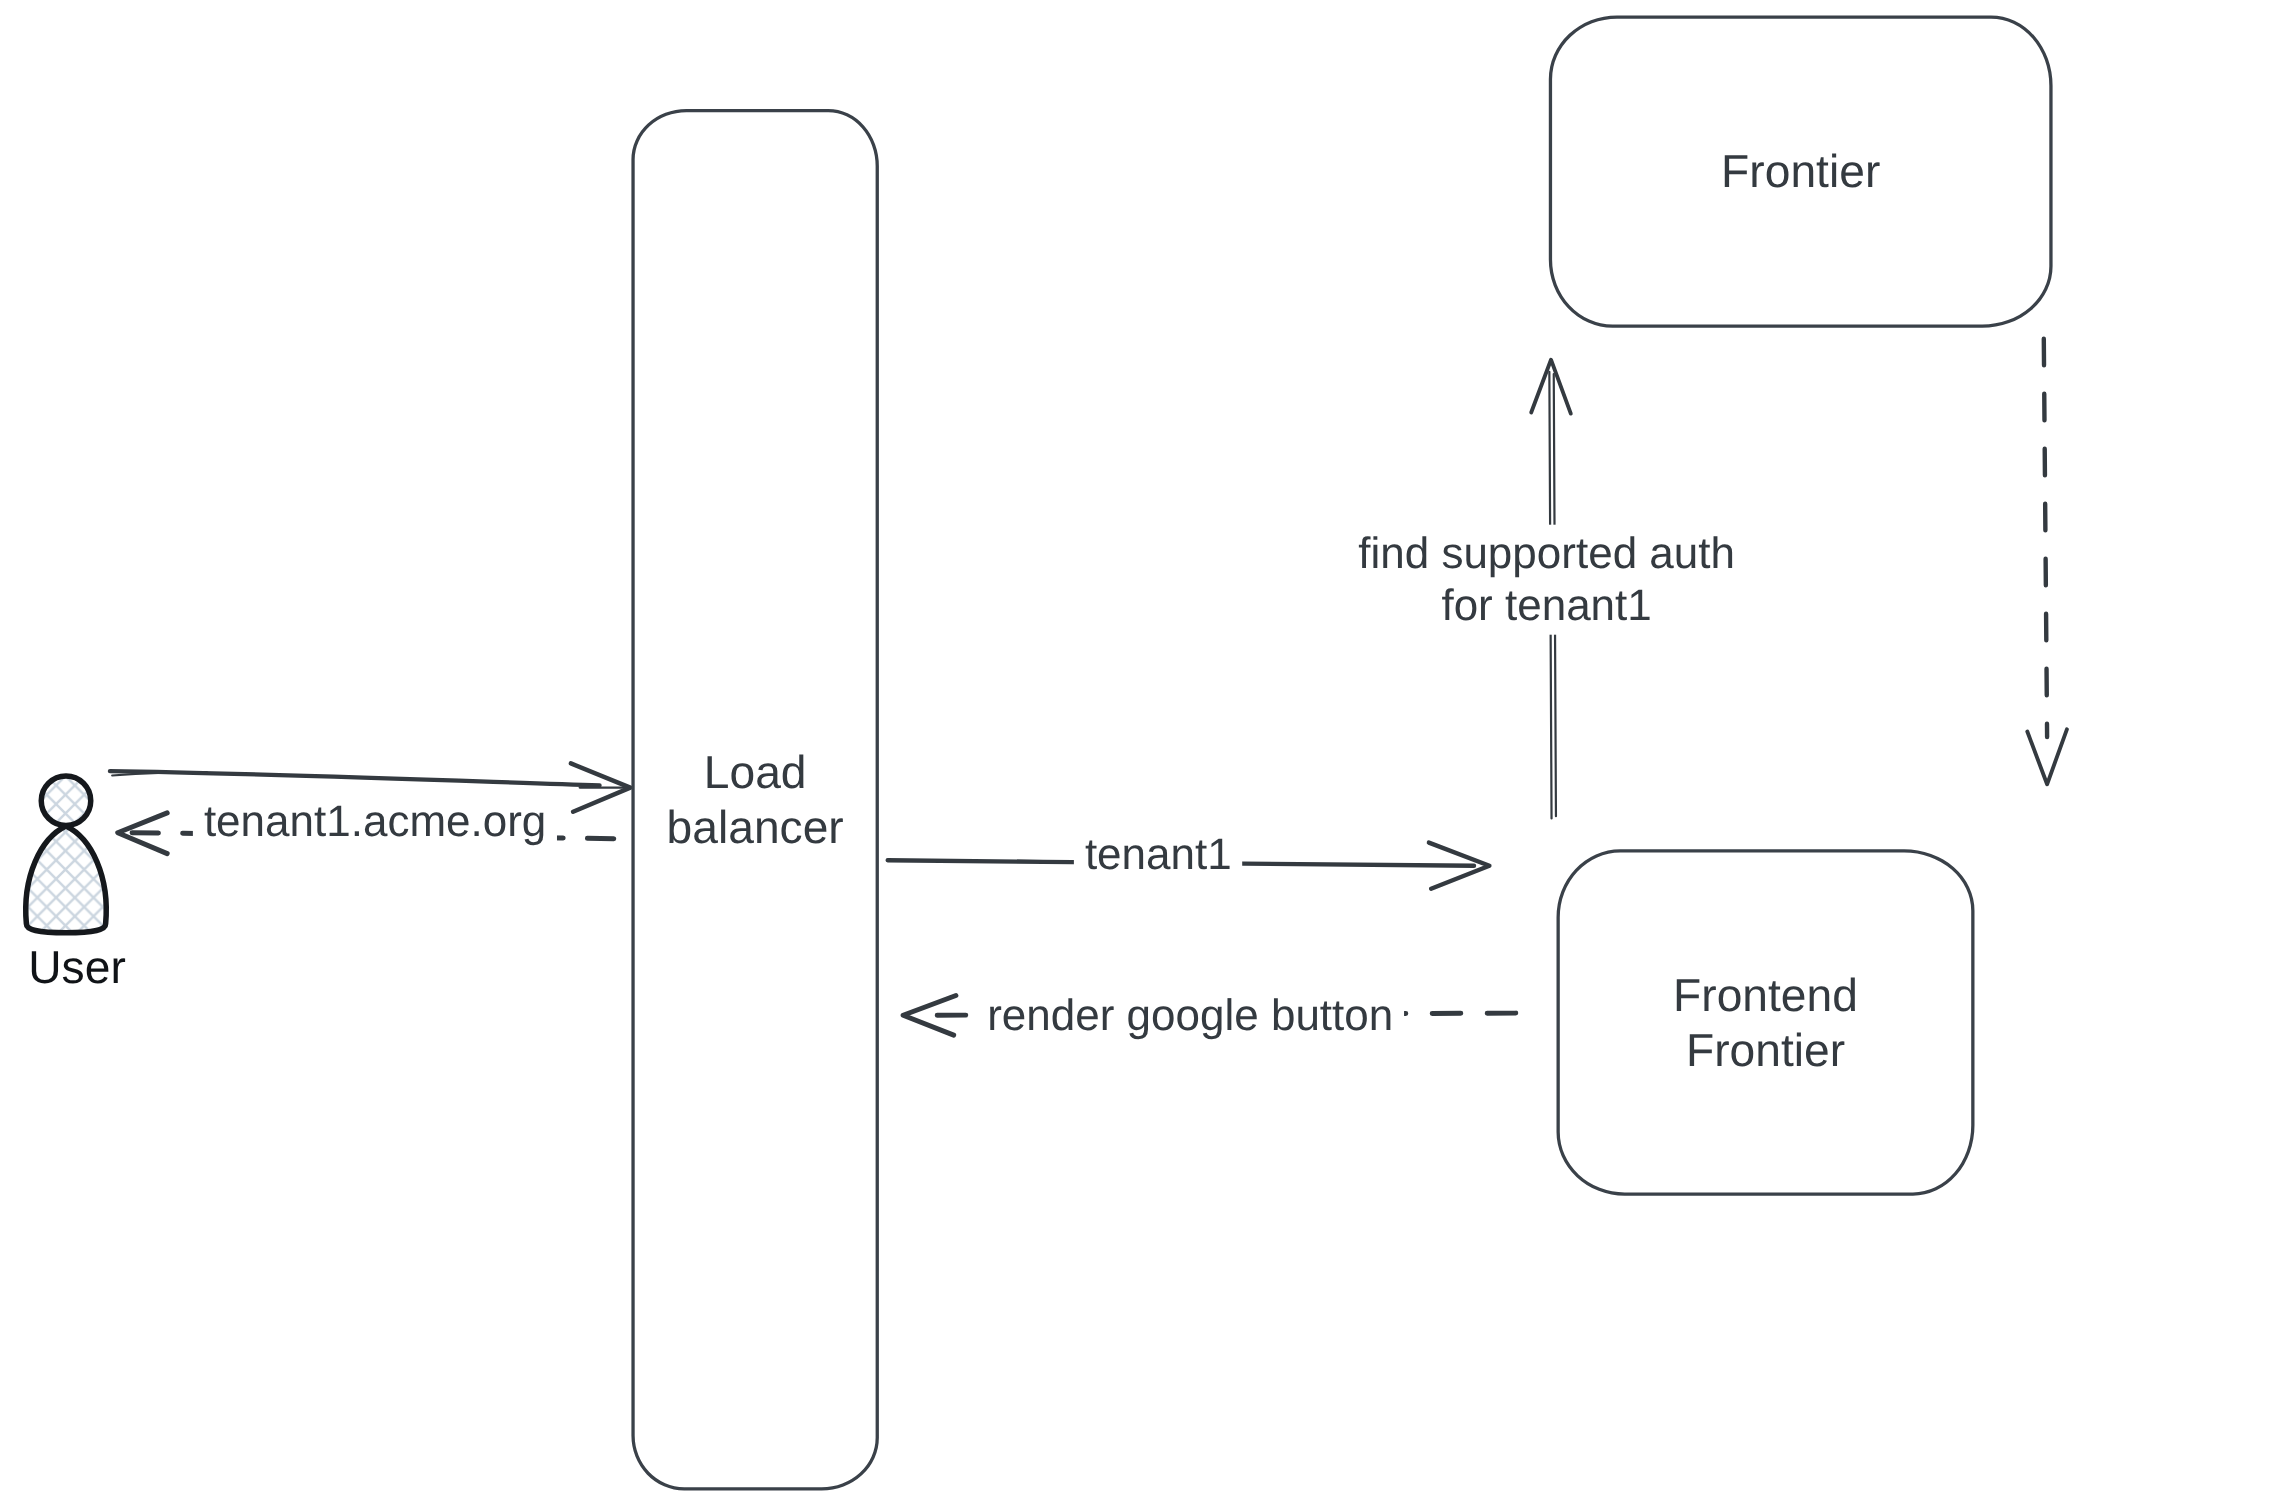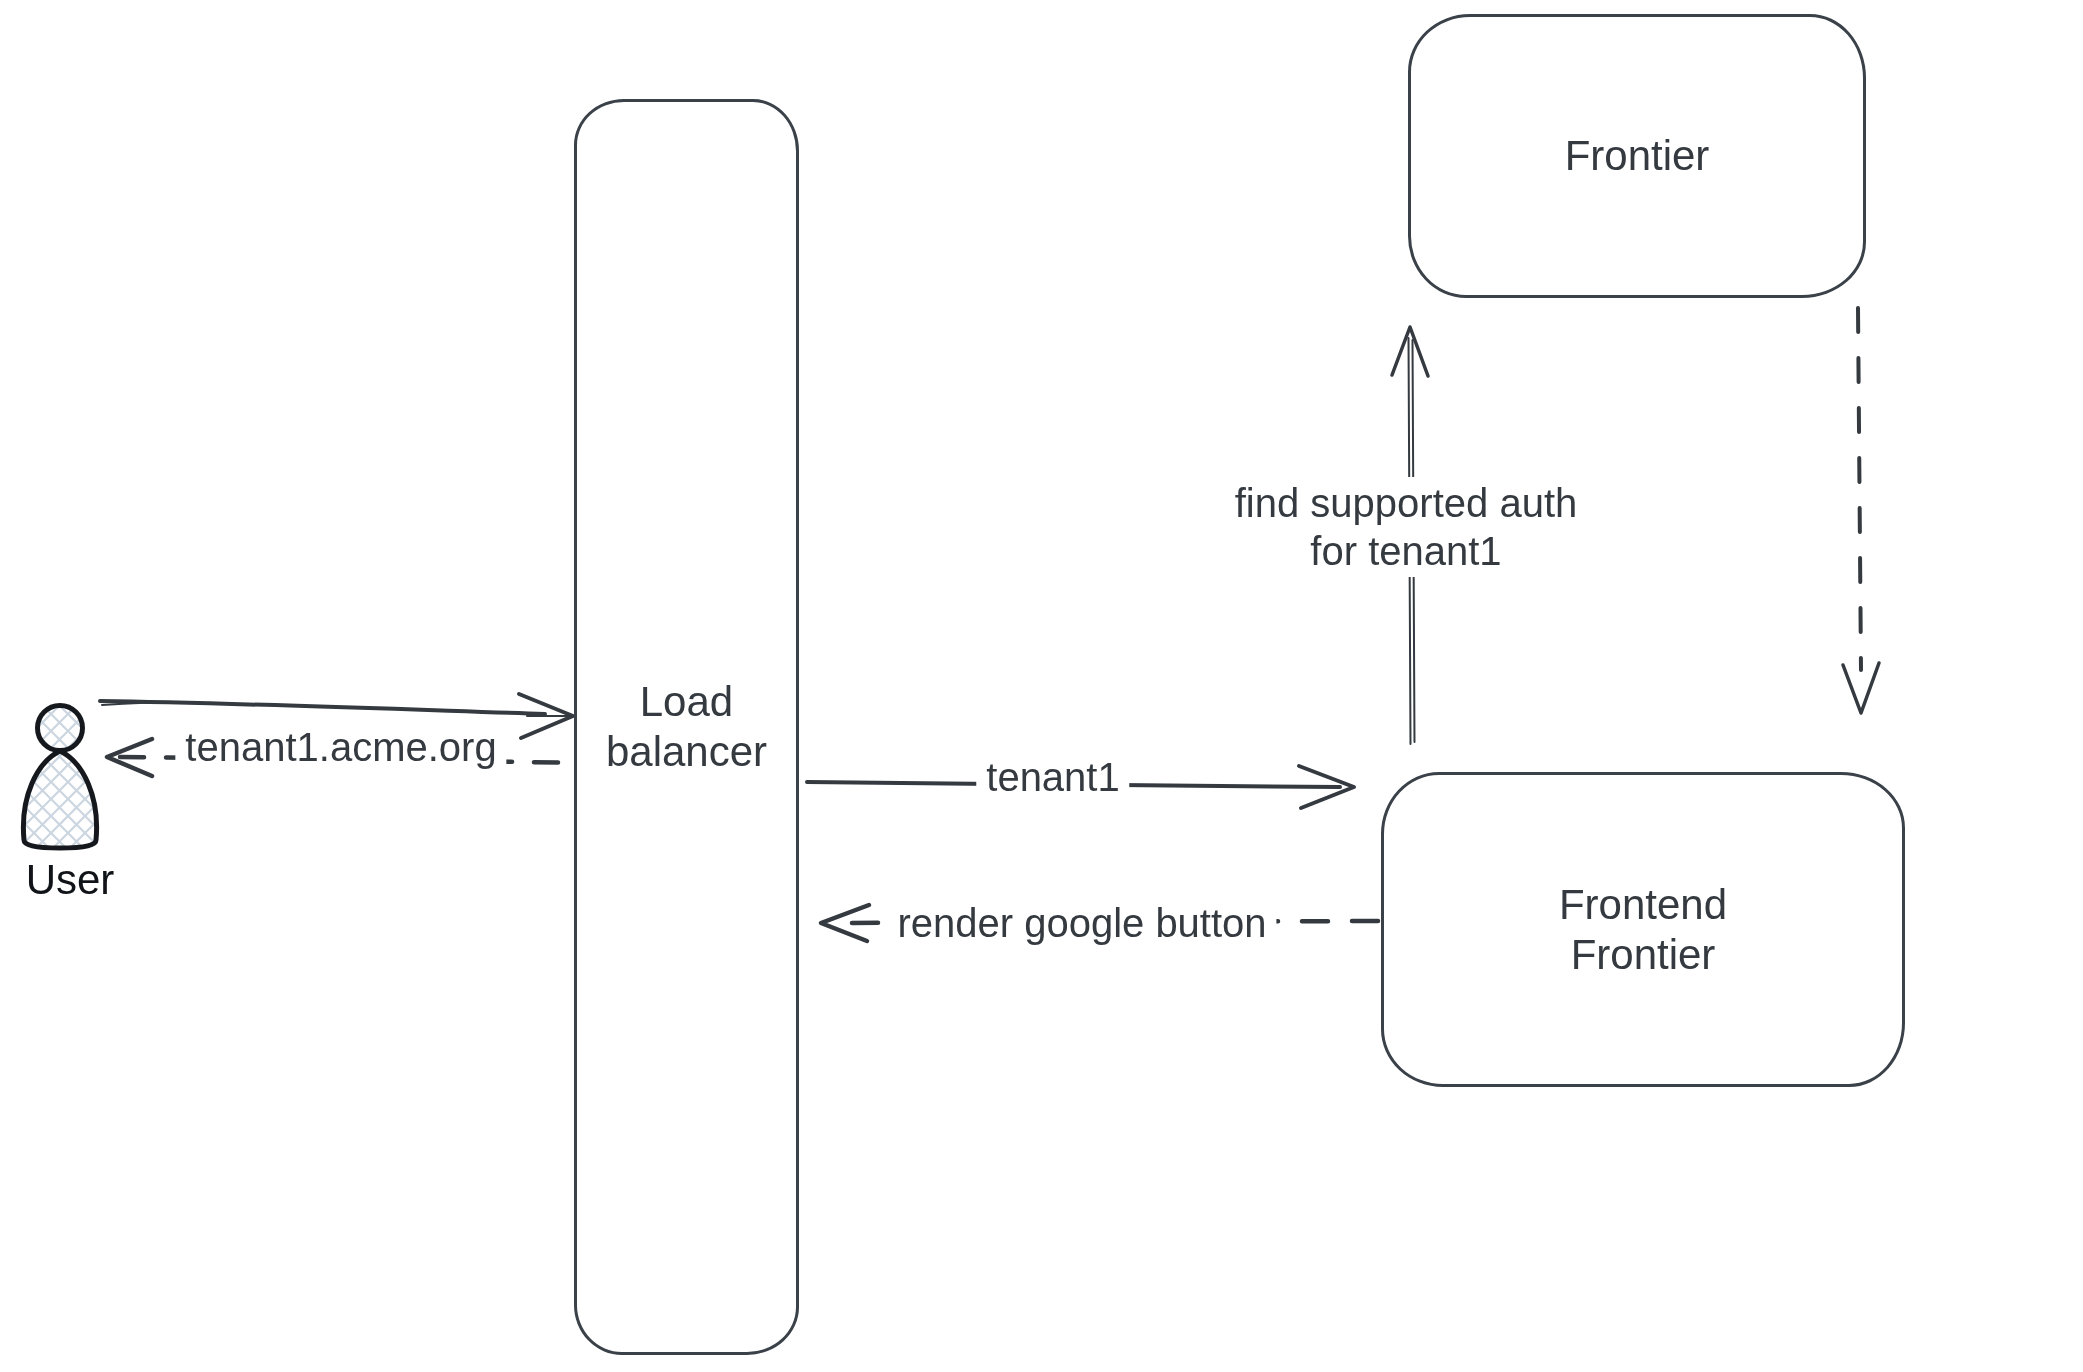--- a/index.html
+++ b/index.html
@@ -37,21 +37,21 @@
   #node-load-balancer {
     left: 574px; top: 99px; width: 225px; height: 1256px;
     border-radius: 50px 46px 52px 48px / 46px 52px 48px 50px;
   }
   #node-frontier {
     left: 1408px; top: 14px; width: 458px; height: 284px;
     border-radius: 62px 56px 64px 58px / 58px 64px 56px 62px;
     text-align: right;
   }
   #node-frontend-manager {
-    left: 1381px; top: 772px; width: 524px; height: 315px;
+    left: 1415px; top: 772px; width: 380px; height: 315px;
     border-radius: 58px 64px 56px 62px / 62px 56px 64px 58px;
   }
   .arrow-label {
     position: absolute;
     z-index: 3;
     transform: translate(-50%, -50%);
     background: #ffffff;
     font-size: 40px;
     line-height: 48px;
     white-space: nowrap;

